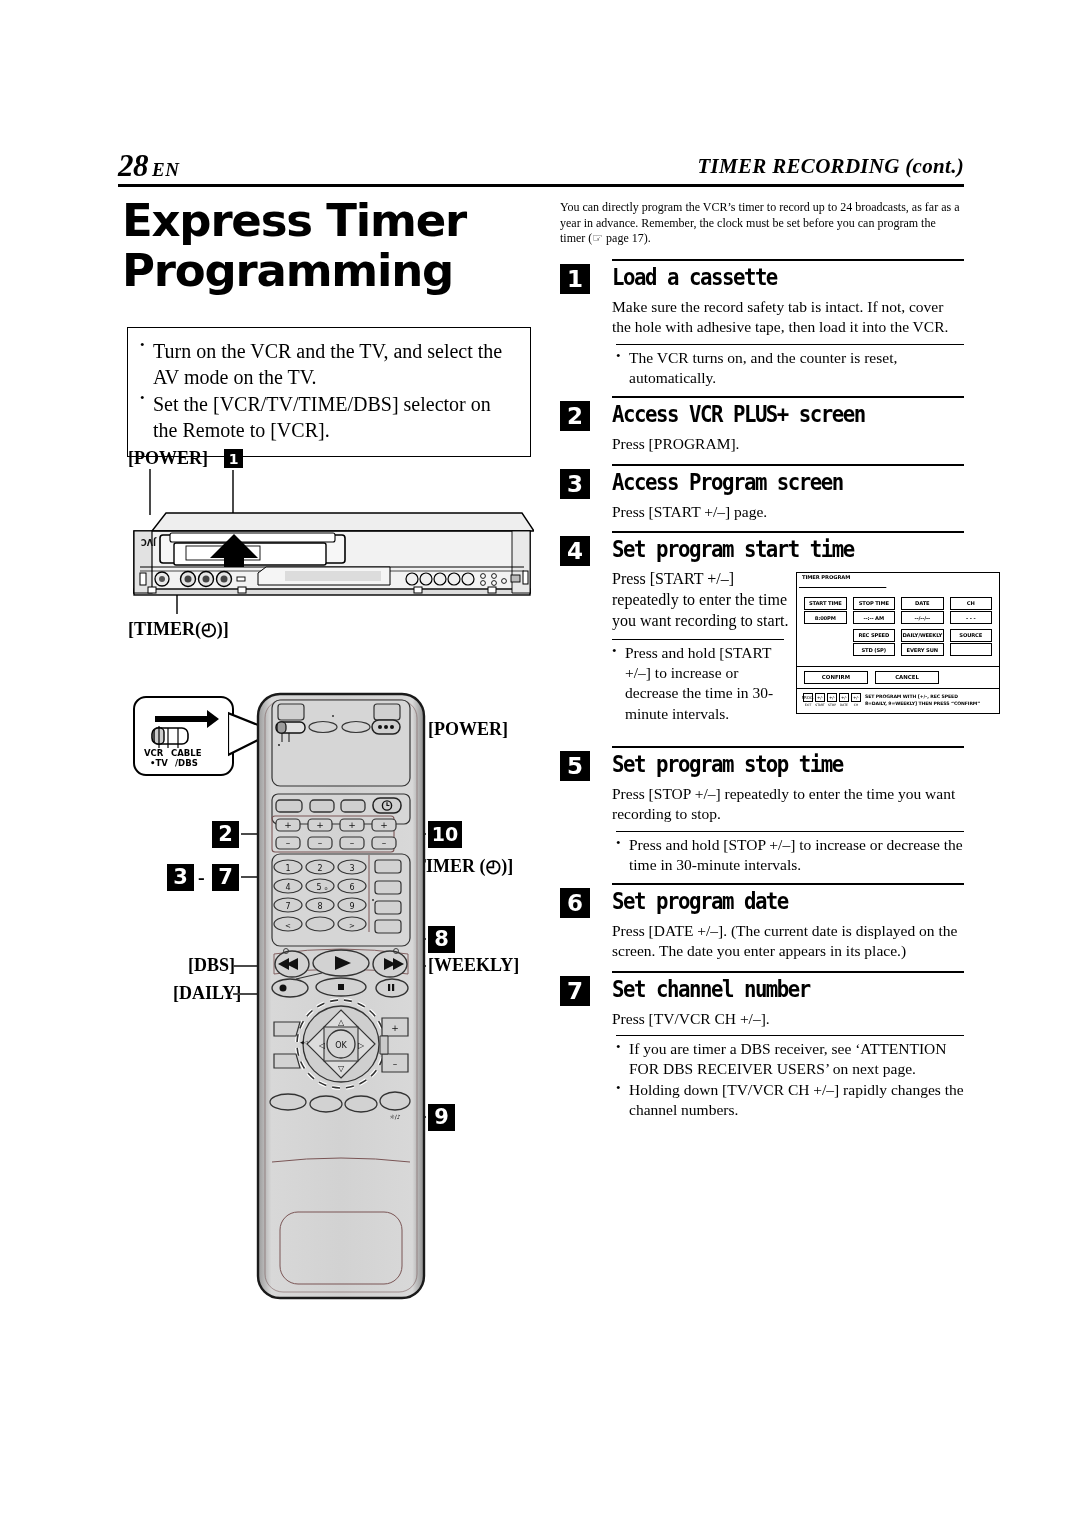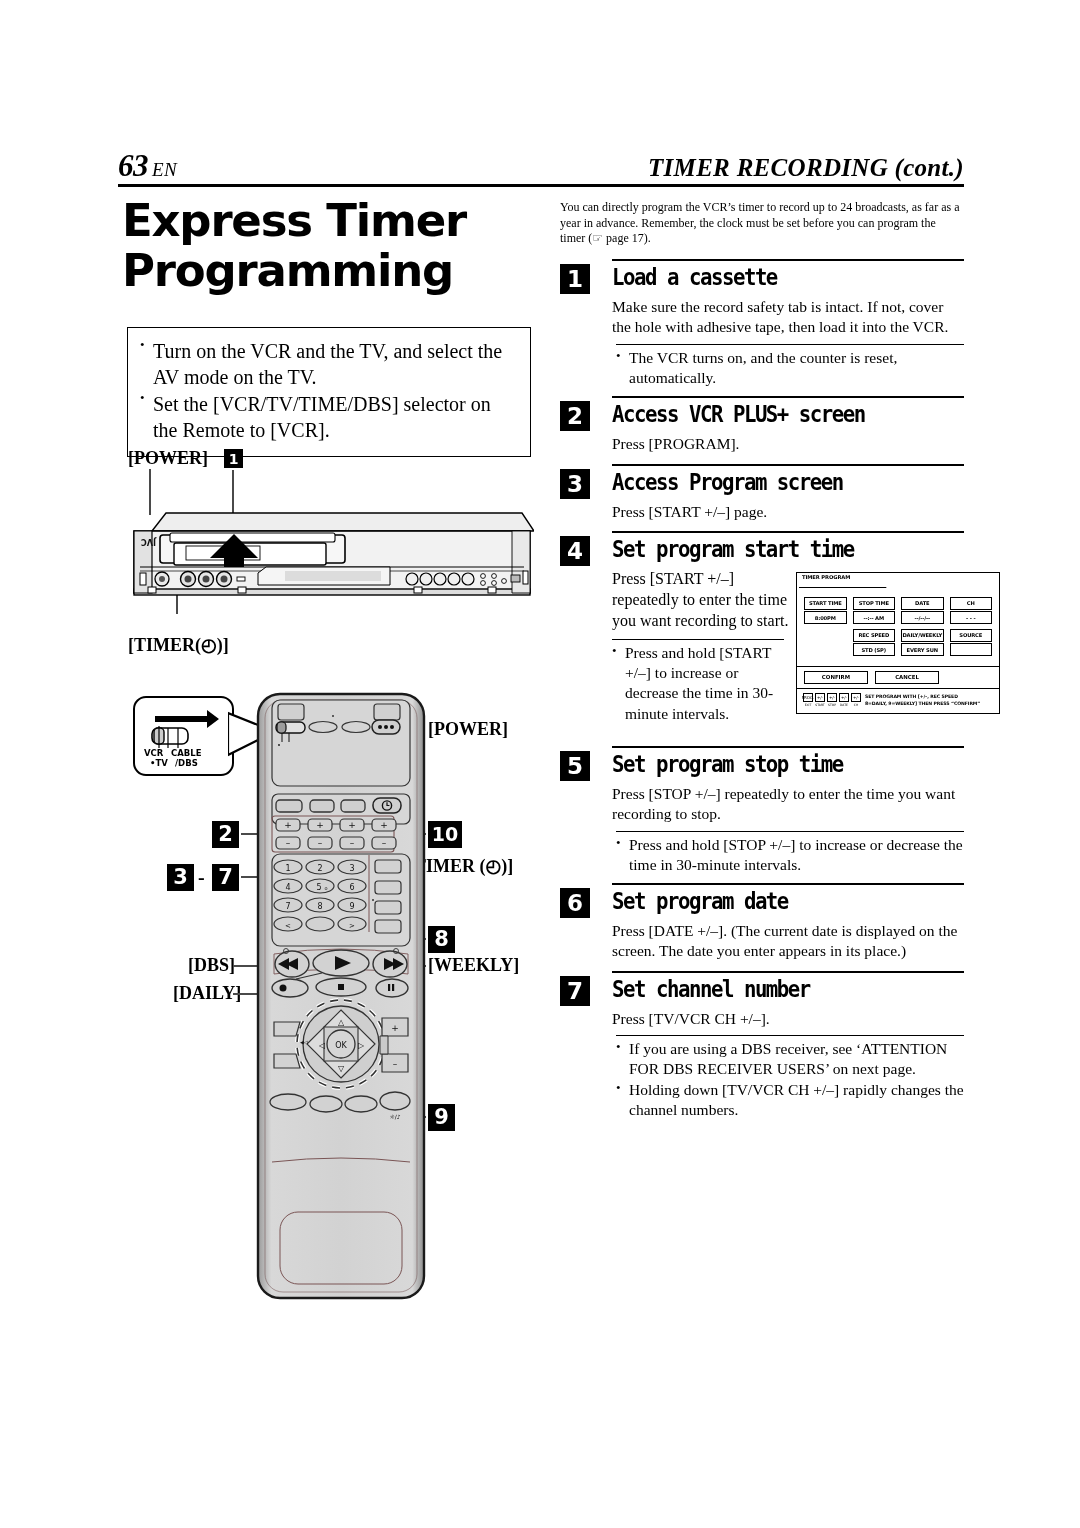--- a/index.html
+++ b/index.html
@@ -34,31 +34,31 @@
     left: 0; top: 0;
     font-family: "Liberation Serif", serif;
     font-style: italic;
     font-weight: bold;
     font-size: 31px;
     letter-spacing: -0.5px;
   }
   .pageno .en {
     font-size: 19px;
     font-style: italic;
-    font-weight: normal;
+    font-weight: bold;
     margin-left: 4px;
     letter-spacing: 0.5px;
   }
   .runhead {
     position: absolute;
     right: 0; top: 6px;
     font-family: "Liberation Serif", serif;
     font-style: italic;
     font-weight: bold;
-    font-size: 25px;
+    font-size: 21px;
     letter-spacing: 0.3px;
   }
   .hdr-rule {
     position: absolute;
     left: 118px; top: 184px;
     width: 846px;
     height: 0;
     border-top: 3px solid #000;
   }
 
@@ -309,21 +309,21 @@
     padding-top: 1px;
   }
 </style>
 </head>
 <body>
 
 <div class="page">
 
   <div class="hdr">
     <div class="pageno">
-      <span>63</span><span class="en">EN</span>
+      <span>28</span><span class="en">EN</span>
     </div>
     <div class="runhead">TIMER RECORDING (cont.)</div>
   </div>
   <div class="hdr-rule"></div>
 
   <div class="title">
     <div>Express Timer</div>
     <div>Programming</div>
   </div>
 
@@ -331,21 +331,21 @@
     <ul>
       <li>Turn on the VCR and the TV, and select the AV mode on the TV.</li>
       <li>Set the [VCR/TV/TIME/DBS] selector on the Remote to [VCR].</li>
     </ul>
   </div>
 
   <div class="lbl" style="left:128px; top:448px;">[POWER]</div>
   <div class="numbox sm" style="left:224px; top:449px;">1</div>
   <div class="leader" style="left:149px; top:469px; width:2px; height:46px;"></div>
   <div class="leader" style="left:232px; top:470px; width:2px; height:62px;"></div>
-  <div class="lbl" style="left:128px; top:618px;margin-top:16px;">[TIMER(◴)]</div>
+  <div class="lbl" style="left:128px; top:618px;">[TIMER(◴)]</div>
   <div class="leader" style="left:176px; top:572px; width:2px; height:42px;"></div>
 
   <svg class="vcr" viewBox="0 0 404 100">
 
     <polygon points="22,26 36,8 392,8 404,26" fill="#eeeeee" stroke="#000" stroke-width="1.4"></polygon>
 
     <rect x="4" y="26" width="396" height="62" fill="#f2f2f2" stroke="#000" stroke-width="1.6"></rect>
     <rect x="4" y="84" width="396" height="6" fill="#dddddd" stroke="#000" stroke-width="1.4"></rect>
 
     <polygon points="4,26 22,26 22,88 4,88" fill="#e2e2e2" stroke="#000" stroke-width="1.2"></polygon>
@@ -753,19 +753,19 @@
 
     <div class="step" style="margin-top:9px;">
       <div class="step-rule"></div>
       <div class="step-head">
         <div class="step-num">7</div>
         <div class="step-title">Set channel number</div>
       </div>
       <div class="step-body">Press [TV/VCR CH +/–].</div>
       <div class="sub-rule"></div>
       <div class="bullets">
-        <div class="b">If you are using a DBS receiver, see ‘ATTENTION FOR DBS RECEIVER USERS’ on next page.</div>
+        <div class="b">If you are timer a DBS receiver, see ‘ATTENTION FOR DBS RECEIVER USERS’ on next page.</div>
         <div class="b">Holding down [TV/VCR CH +/–] rapidly changes the channel numbers.</div>
       </div>
     </div>
 
   </div>
 </div>
 
 </body></html>

